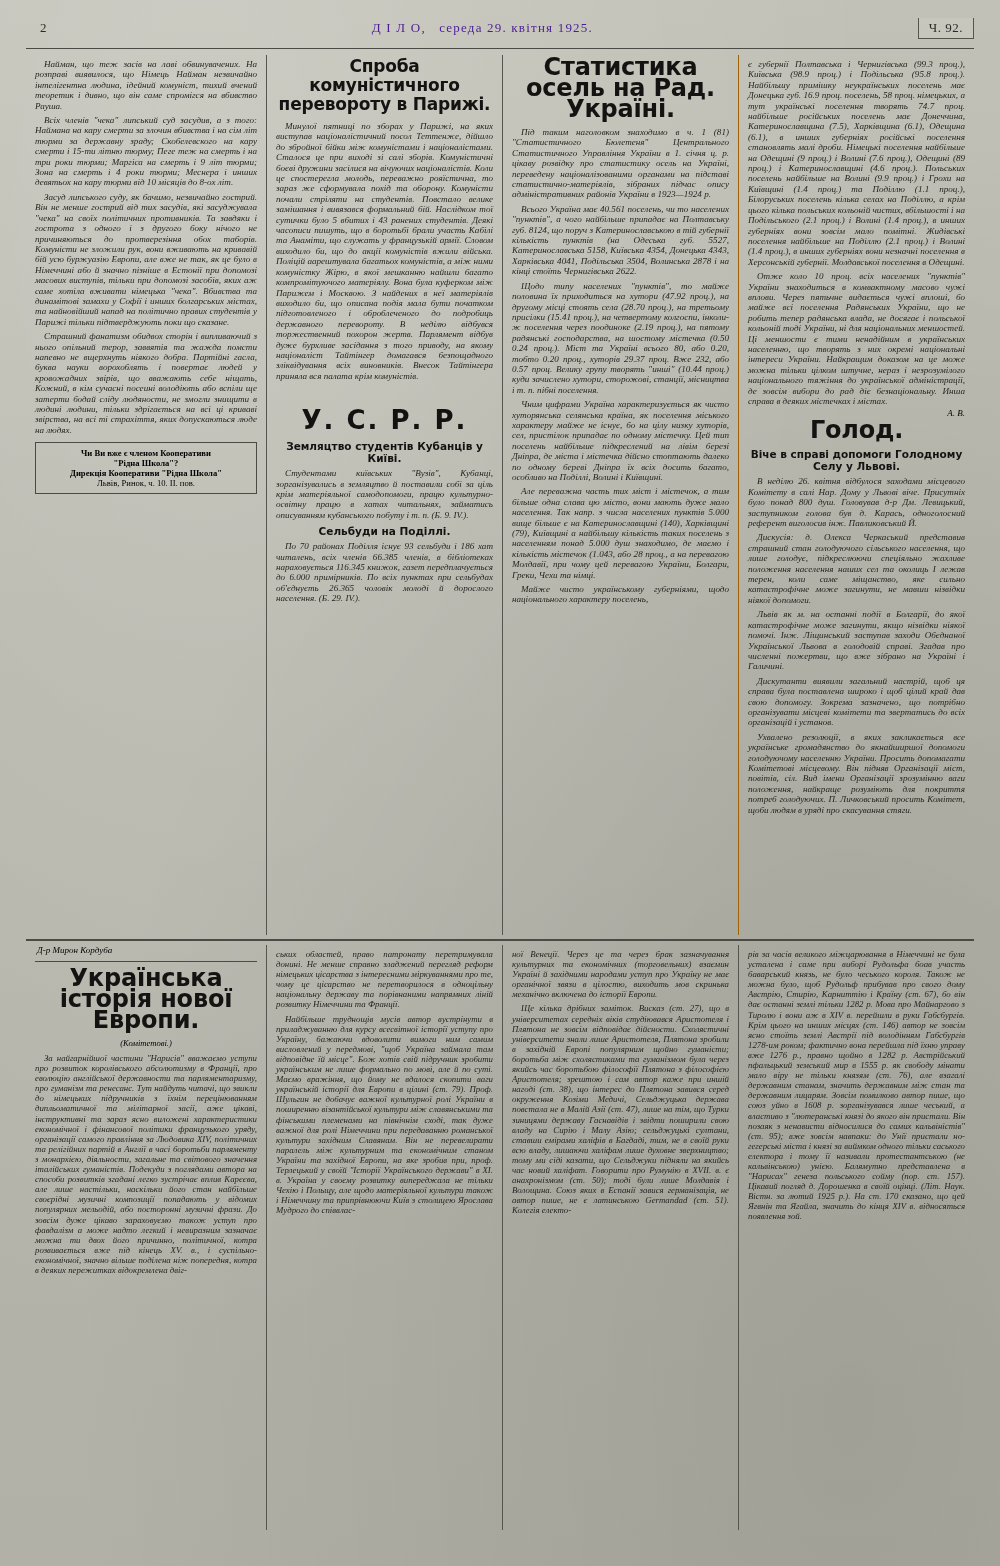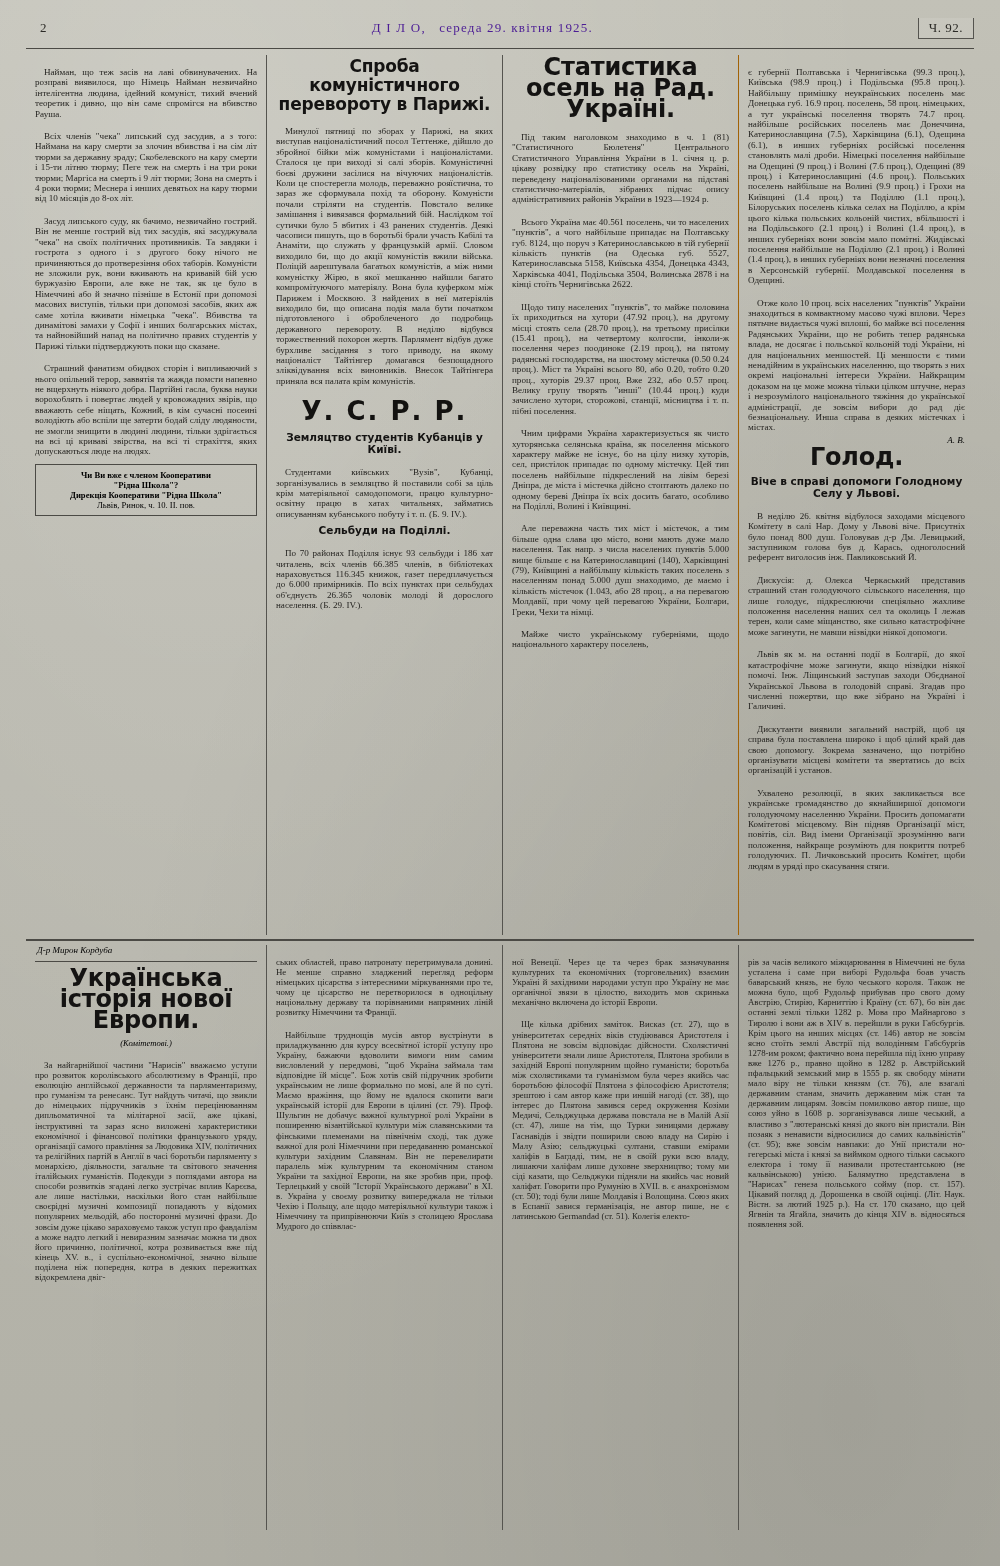--- a/index.html
+++ b/index.html
@@ -85,22 +85,23 @@
   .c4 { width: 236px; border-left: 1px solid #a16207; }
 
   .txt {
     font-size: 9.1px;
     line-height: 10.4px;
     text-align: justify;
     color: #201f1c;
     hyphens: auto;
   }
   .txt p {
-    margin: 12px 0 0 0;
+    margin: 4px 0 0 0;
     text-indent: 9px;
+    font-style: italic;
   }
   .txt p.noind { text-indent: 0; }
 
   h1.headline {
     font-family: "DejaVu Sans", sans-serif;
     font-weight: bold;
     font-size: 24px;
     line-height: 21px;
     text-align: center;
     margin: 2px 0 7px 0;
@@ -119,21 +120,21 @@
     text-align: center;
     margin: 5px 0 4px 0;
     color: #141312;
   }
   .bigtitle {
     font-family: "DejaVu Sans", sans-serif;
     font-weight: bold;
     font-size: 26px;
     text-align: center;
     letter-spacing: 2px;
-    margin: 10px 0 3px 0;
+    margin: 24px 0 3px 0;
     color: #131210;
   }
   .rule {
     border: none;
     border-top: 1px solid #4b4a45;
     margin: 6px 0 6px 0;
   }
   .signature {
     text-align: right;
     font-size: 9px;

